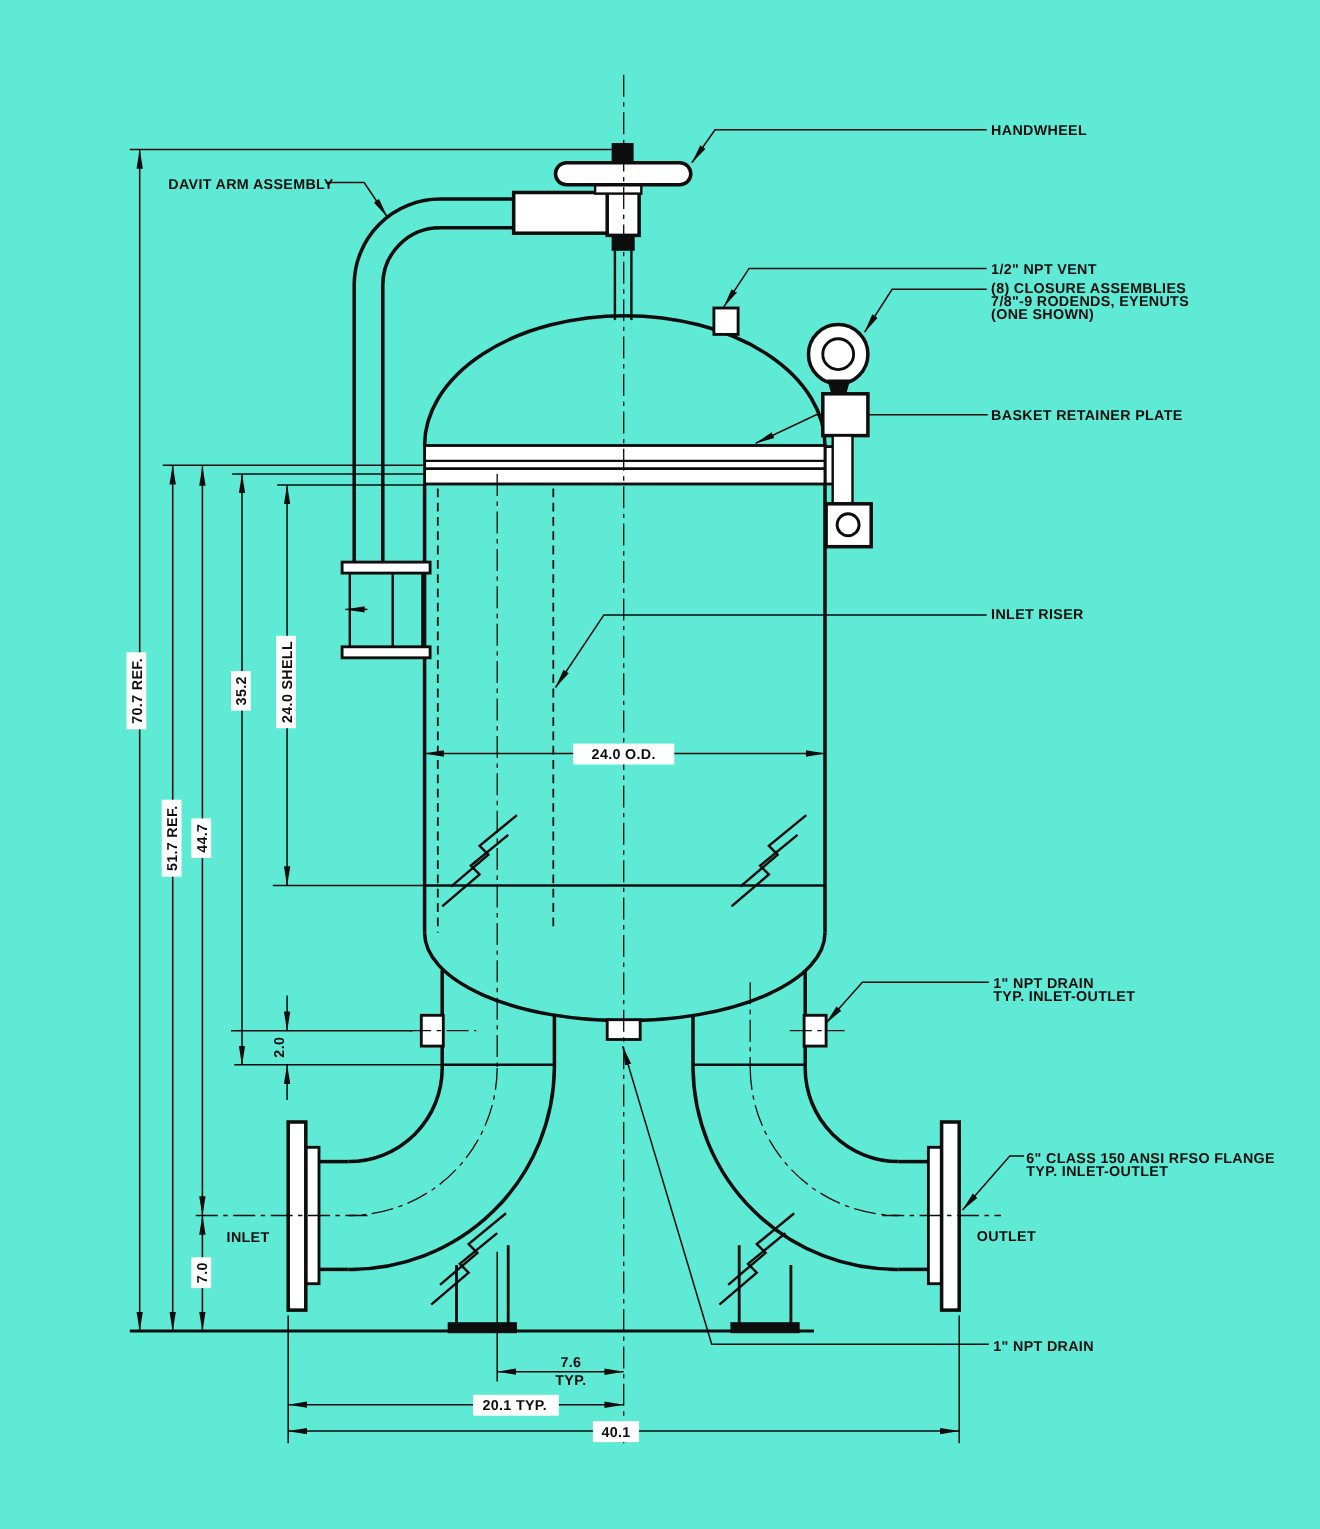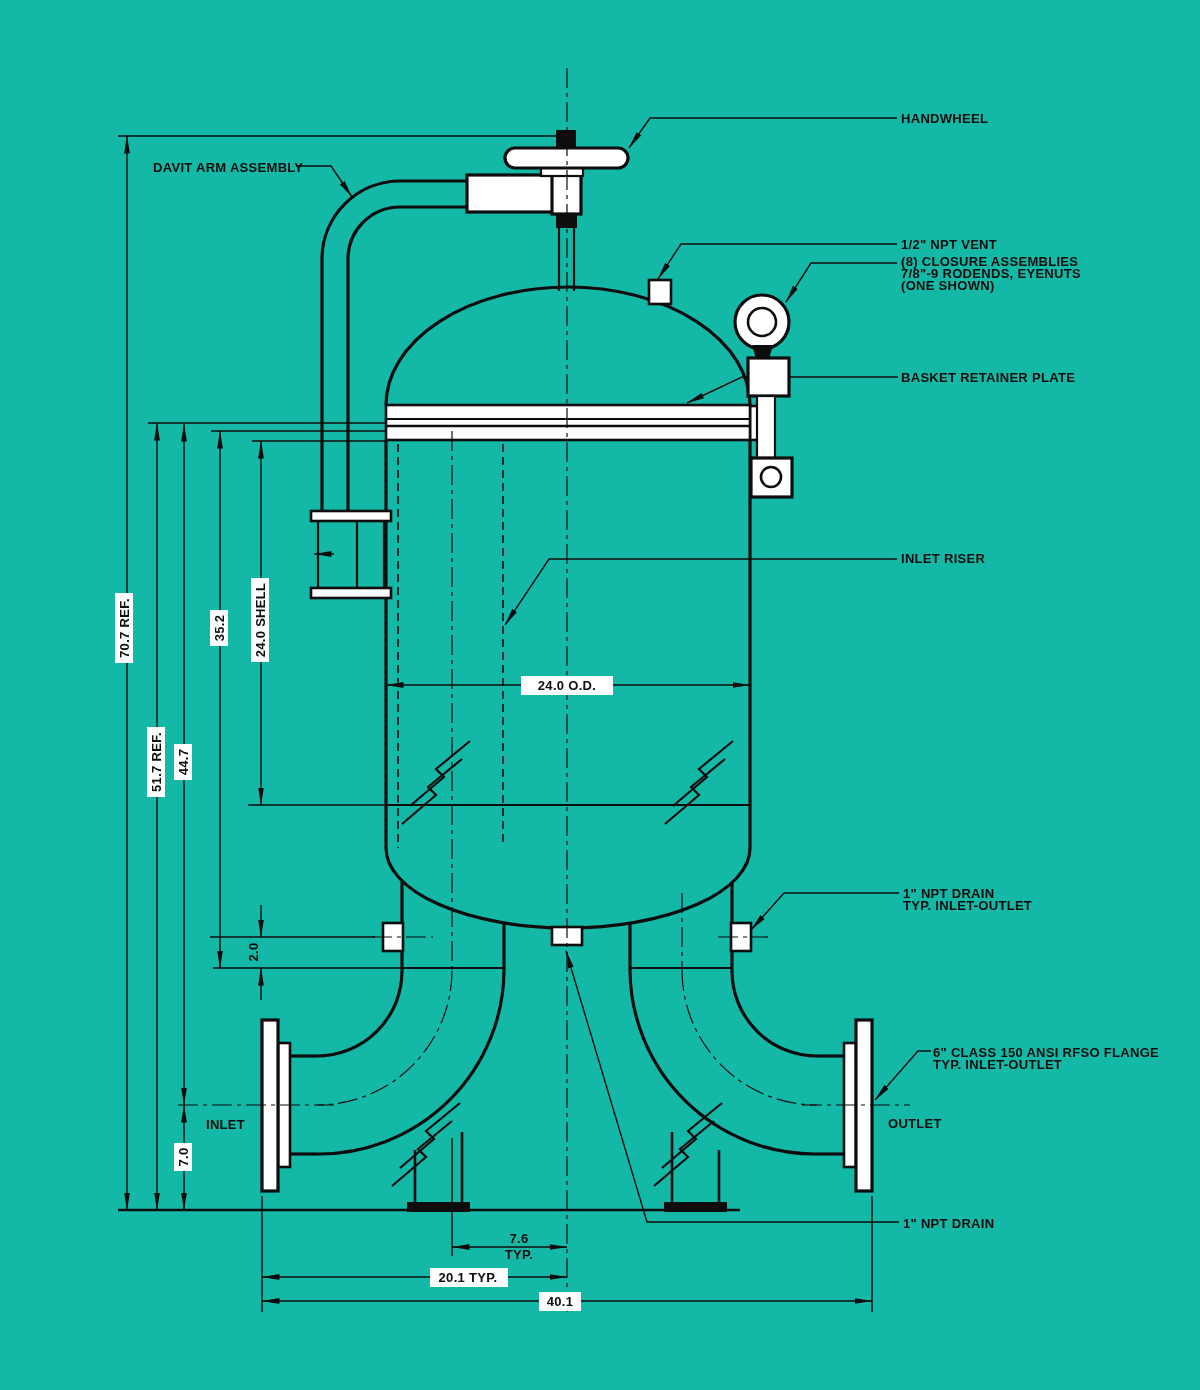--- a/index.html
+++ b/index.html
@@ -1,16 +1,16 @@
 <!DOCTYPE html>
 <html><head>
 <meta charset="utf-8">
 <style>
   html,body { margin:0; padding:0; background:#ffffff; }
-  .canvas { width:1200px; height:1390px; background:#14b8a6; position:relative; }
+  .canvas { width:1200px; height:1390px; background:#5eead4; position:relative; }
   svg { display:block; }
   .t  { font-family:"Liberation Sans", sans-serif; font-size:13px; font-weight:bold;
         fill:#0d0d0d; letter-spacing:0.3px; }
   .w1 { stroke:#0d0d0d; stroke-width:1.4; fill:none; }
   .w2 { stroke:#0d0d0d; stroke-width:2.2; fill:none; }
   .w25{ stroke:#0d0d0d; stroke-width:2.6; fill:none; }
   .w3 { stroke:#0d0d0d; stroke-width:3.2; fill:none; }
   .wf { fill:#ffffff; }
   .bk { fill:#0d0d0d; stroke:none; }
   .cl { stroke:#0d0d0d; stroke-width:1.2; fill:none; stroke-dasharray:20 5 4 5; }

